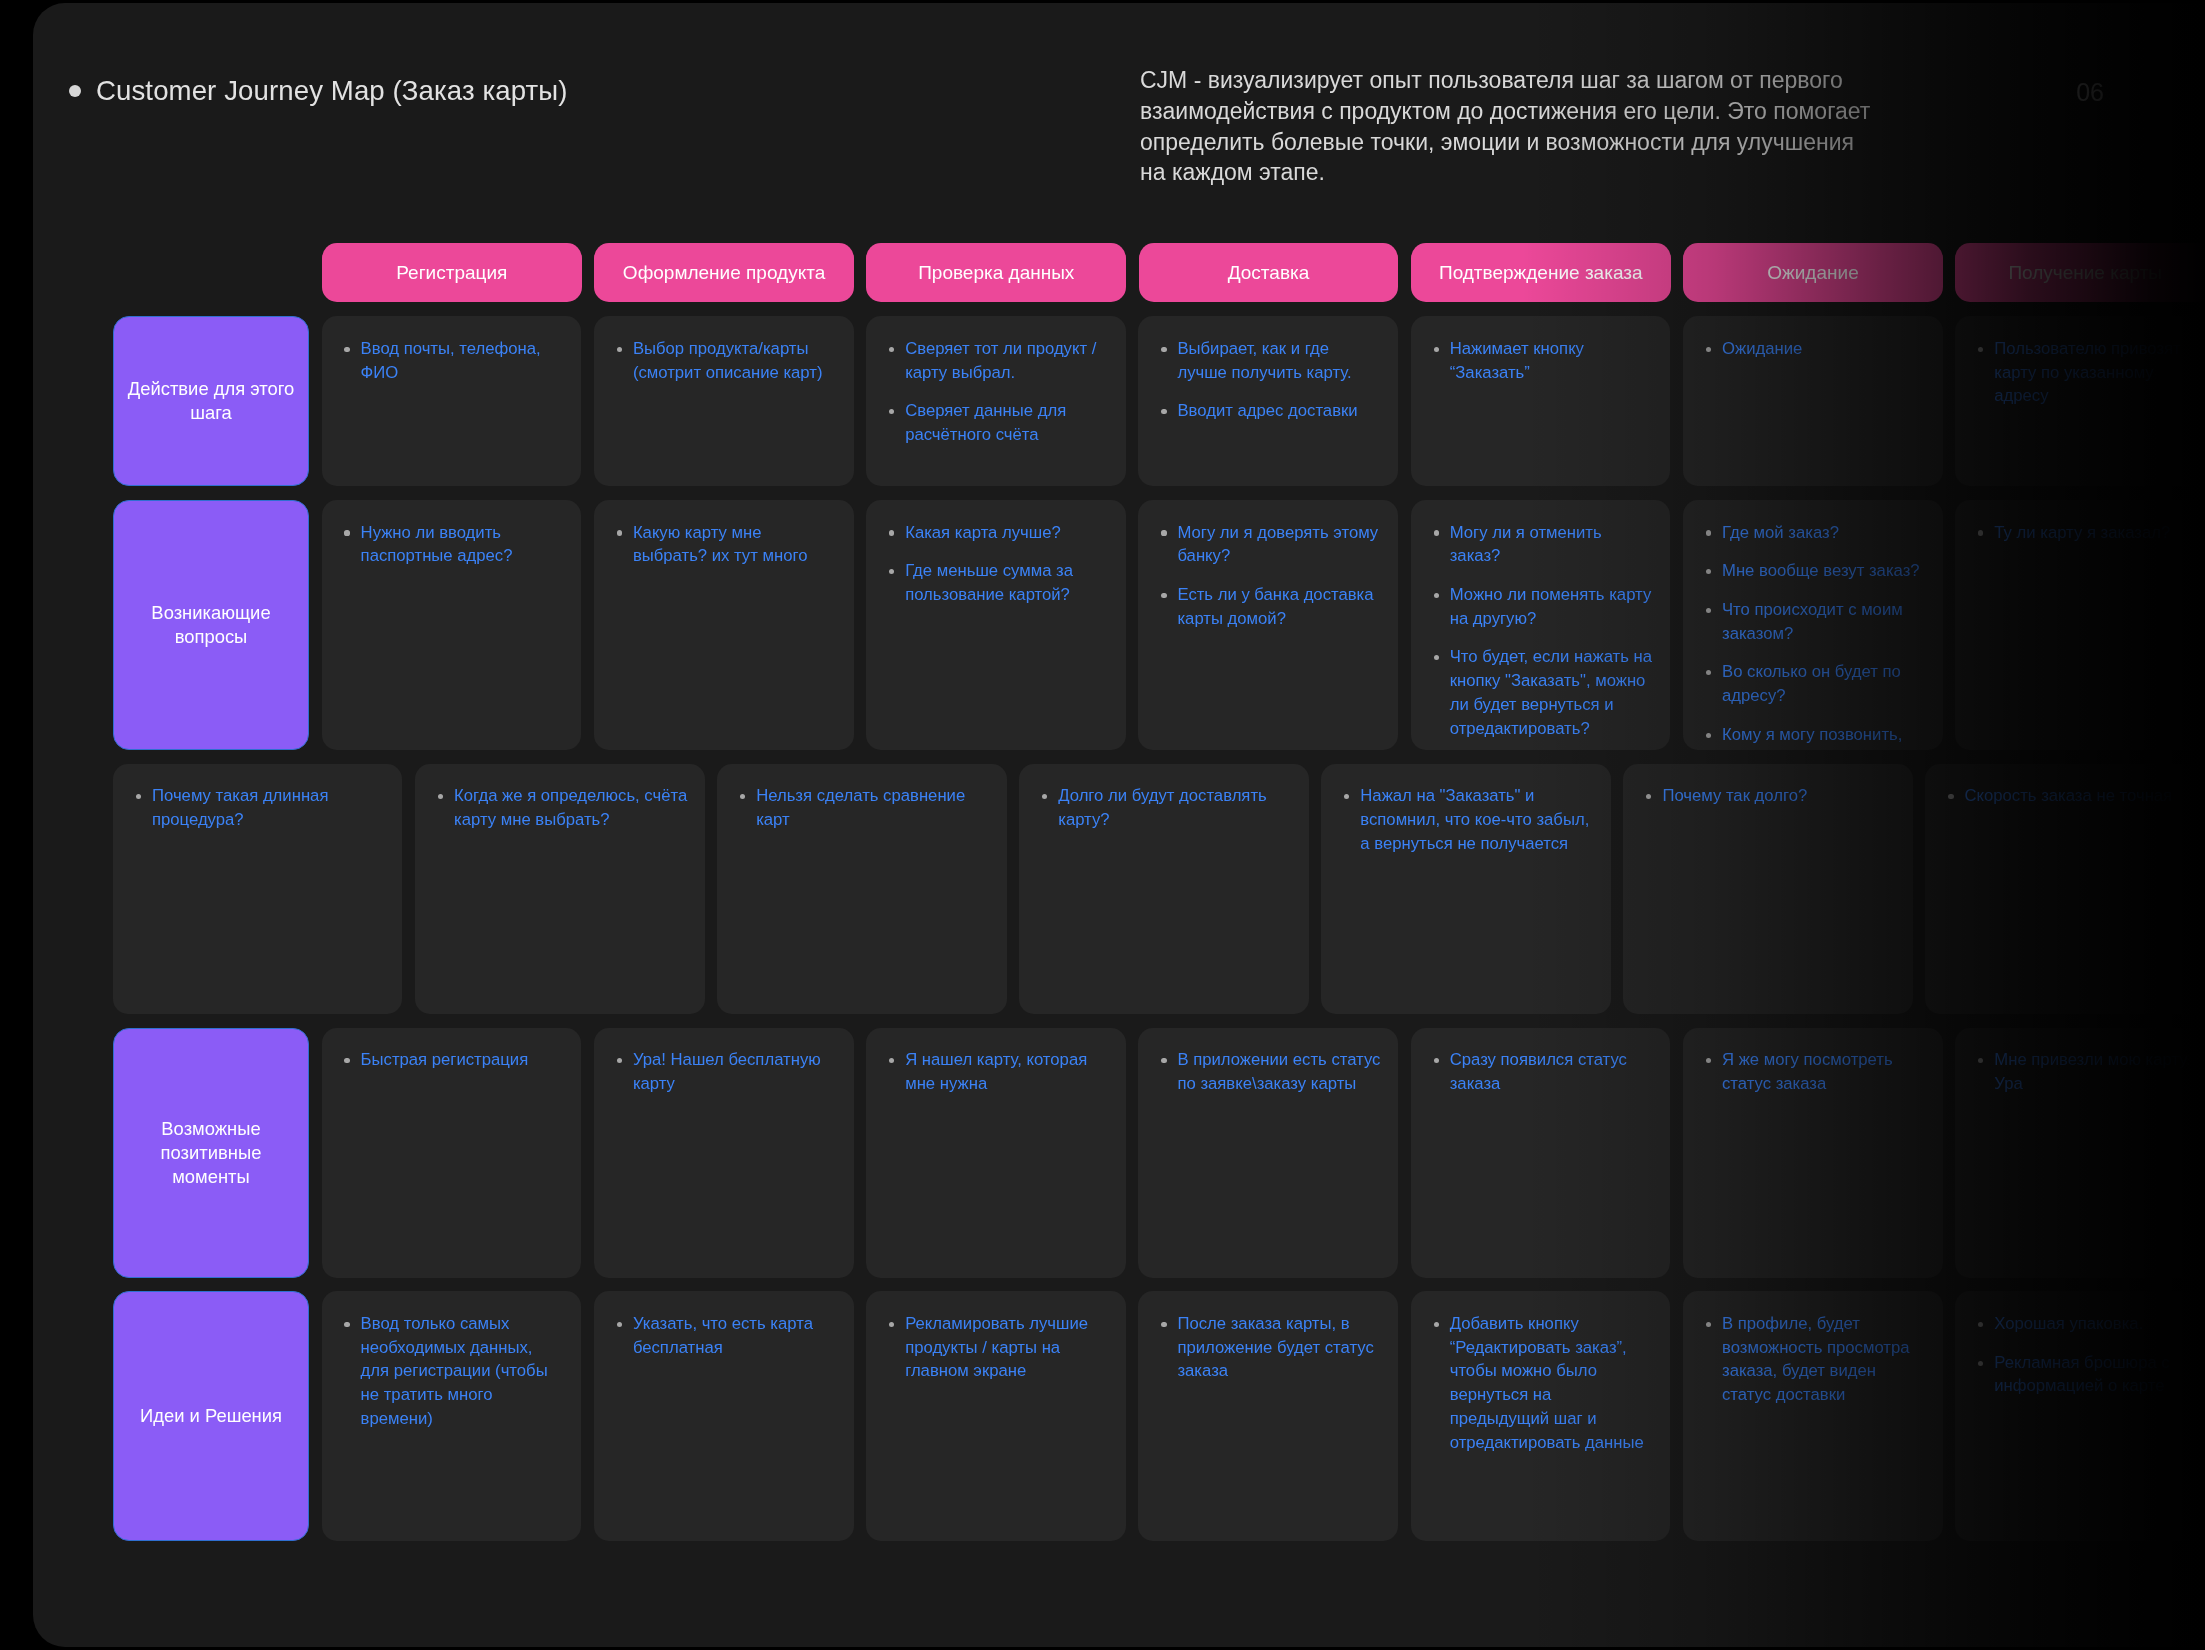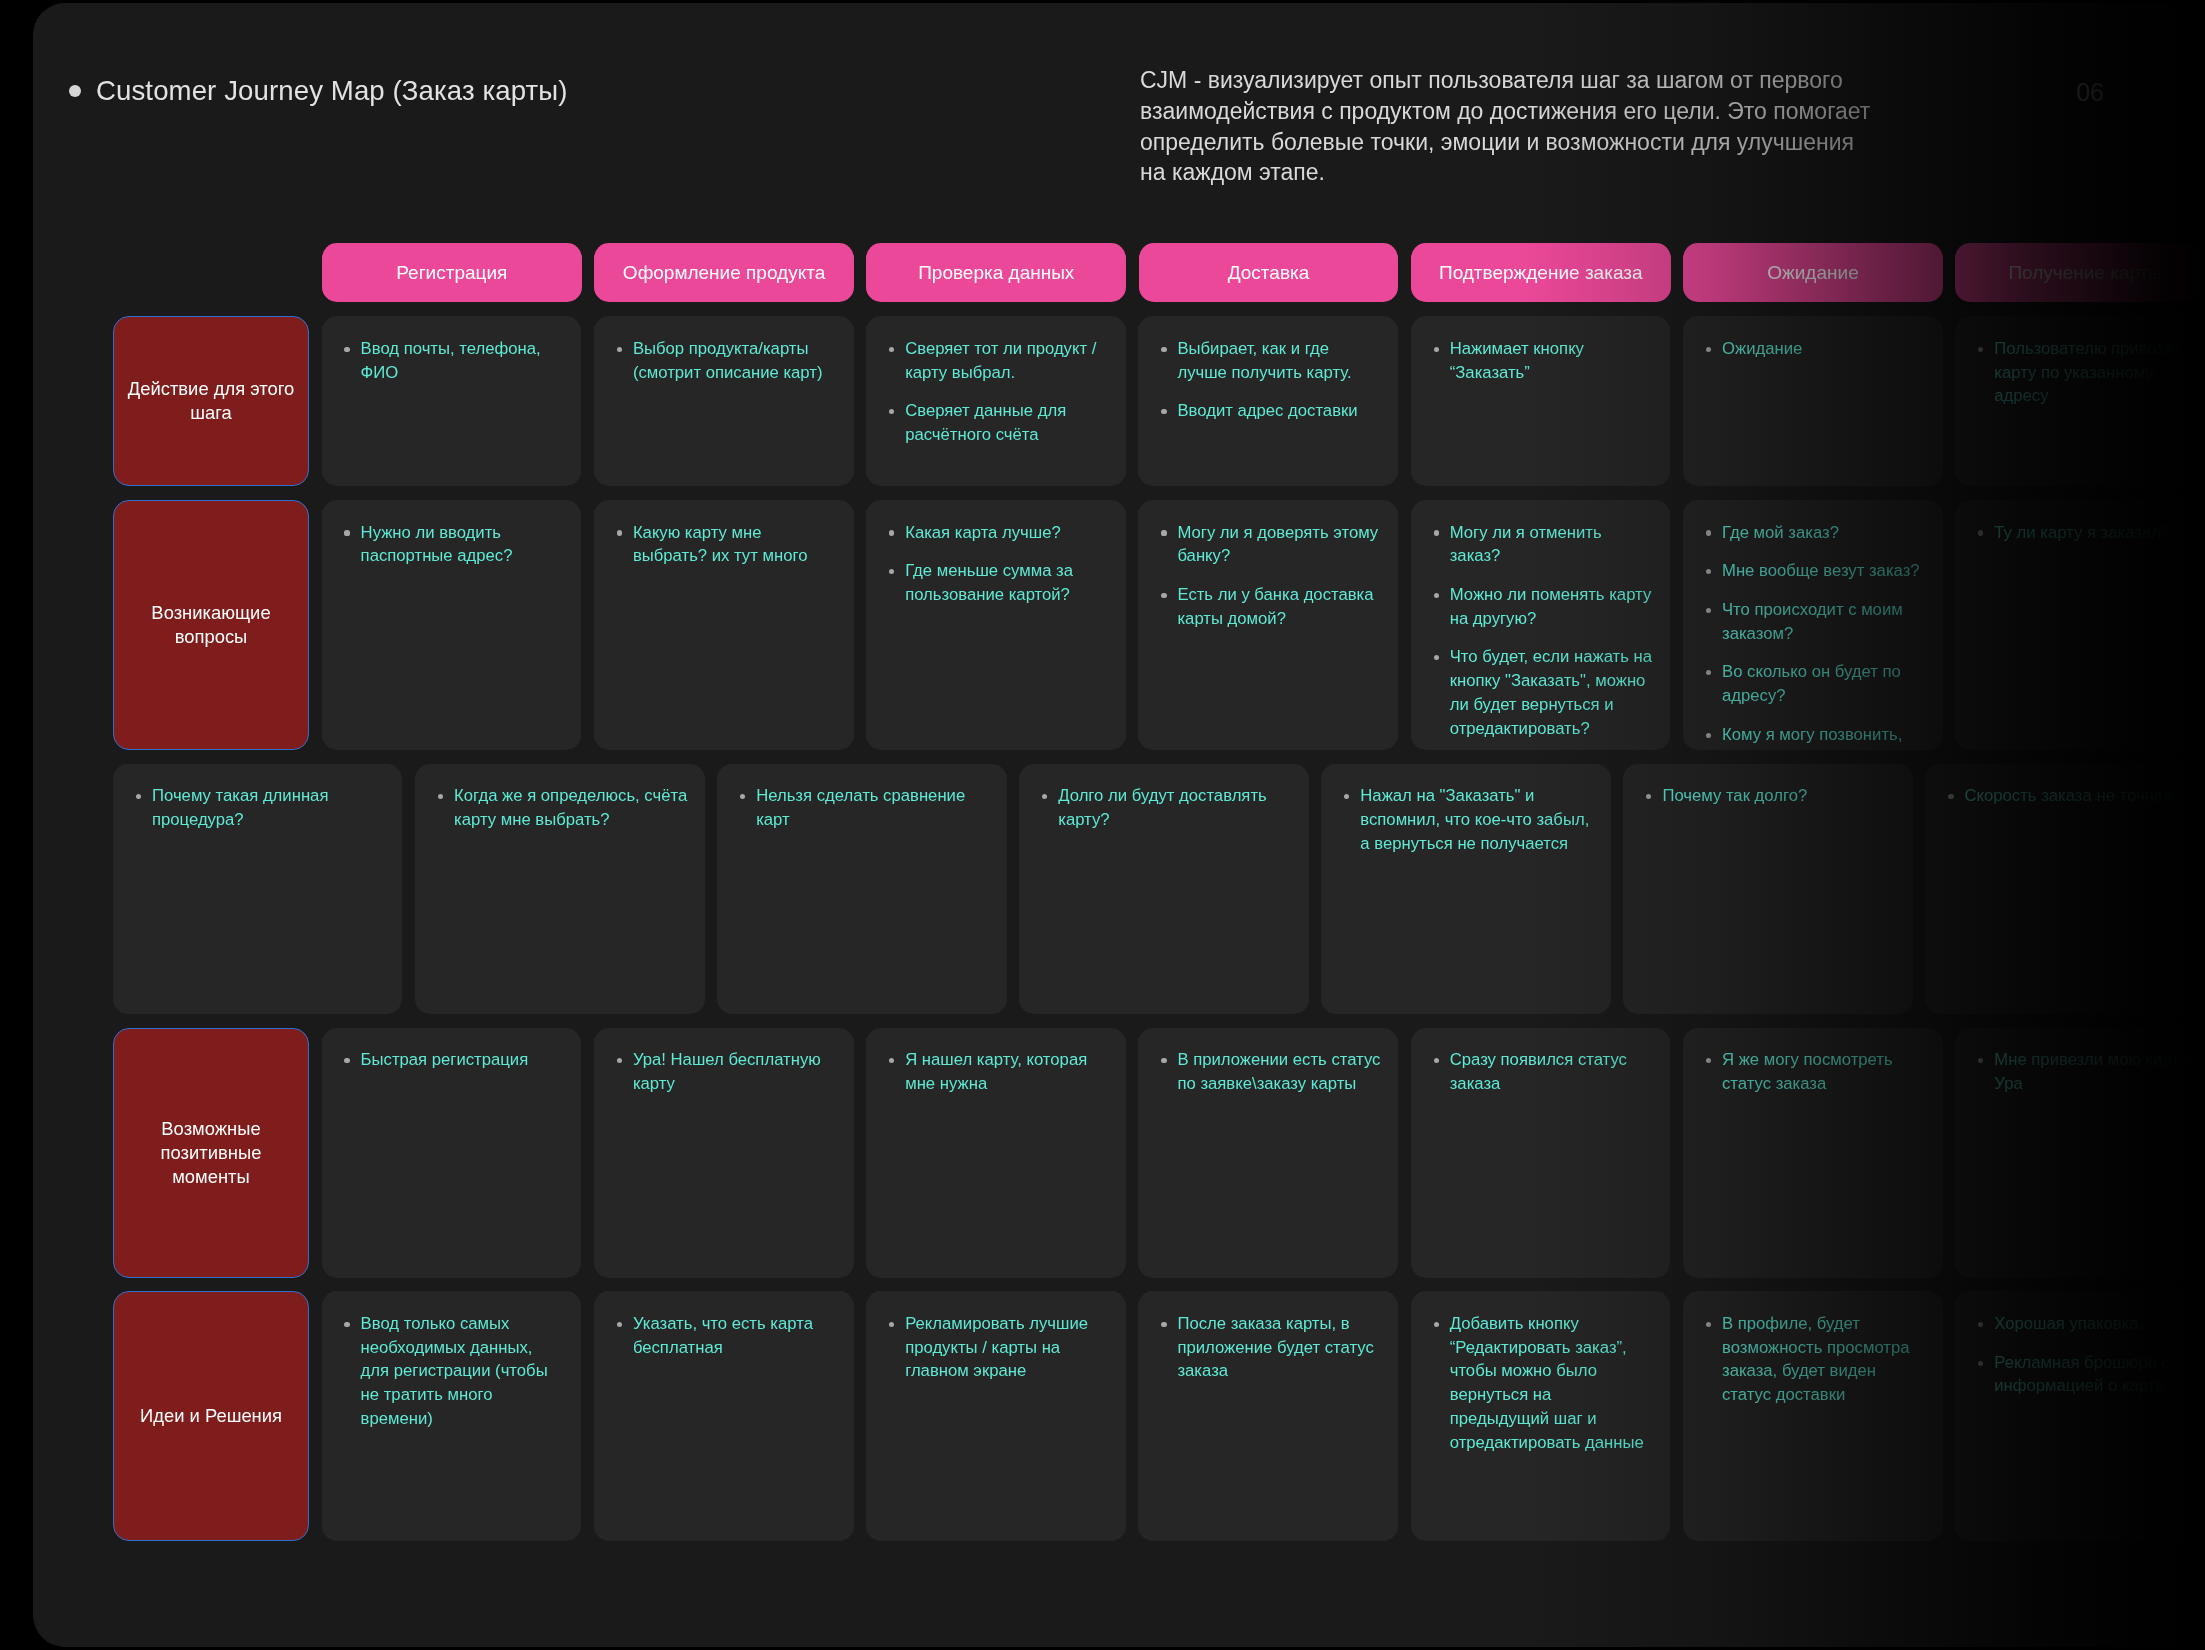--- a/index.html
+++ b/index.html
@@ -110,21 +110,21 @@
   .row {
     display: flex;
     gap: 12.6px;
     margin-top: 13.8px;
   }
 
   .row-label {
     flex: none;
     width: 196px;
     border-radius: 16px;
-    background: #7f1d1d;
+    background: #8b5cf6;
     border: 1.7px solid #2f6fd0;
     display: flex;
     align-items: center;
     justify-content: center;
     text-align: center;
     color: #ffffff;
     font-size: 18.4px;
     line-height: 1.3;
     padding: 9.2px;
   }
@@ -136,21 +136,21 @@
     background: #262626;
     padding: 20.7px 17px 20.7px 19.5px;
     overflow: hidden;
   }
 
   .bullet {
     position: relative;
     padding-left: 19.5px;
     font-size: 16.7px;
     line-height: 1.42;
-    color: #5eead4;
+    color: #3b82f6;
     margin-bottom: 15px;
   }
   .bullet:last-child { margin-bottom: 0; }
   .bullet::before {
     content: "";
     position: absolute;
     left: 3.4px;
     top: 9.8px;
     width: 5.2px; height: 5.2px;
     border-radius: 50%;

